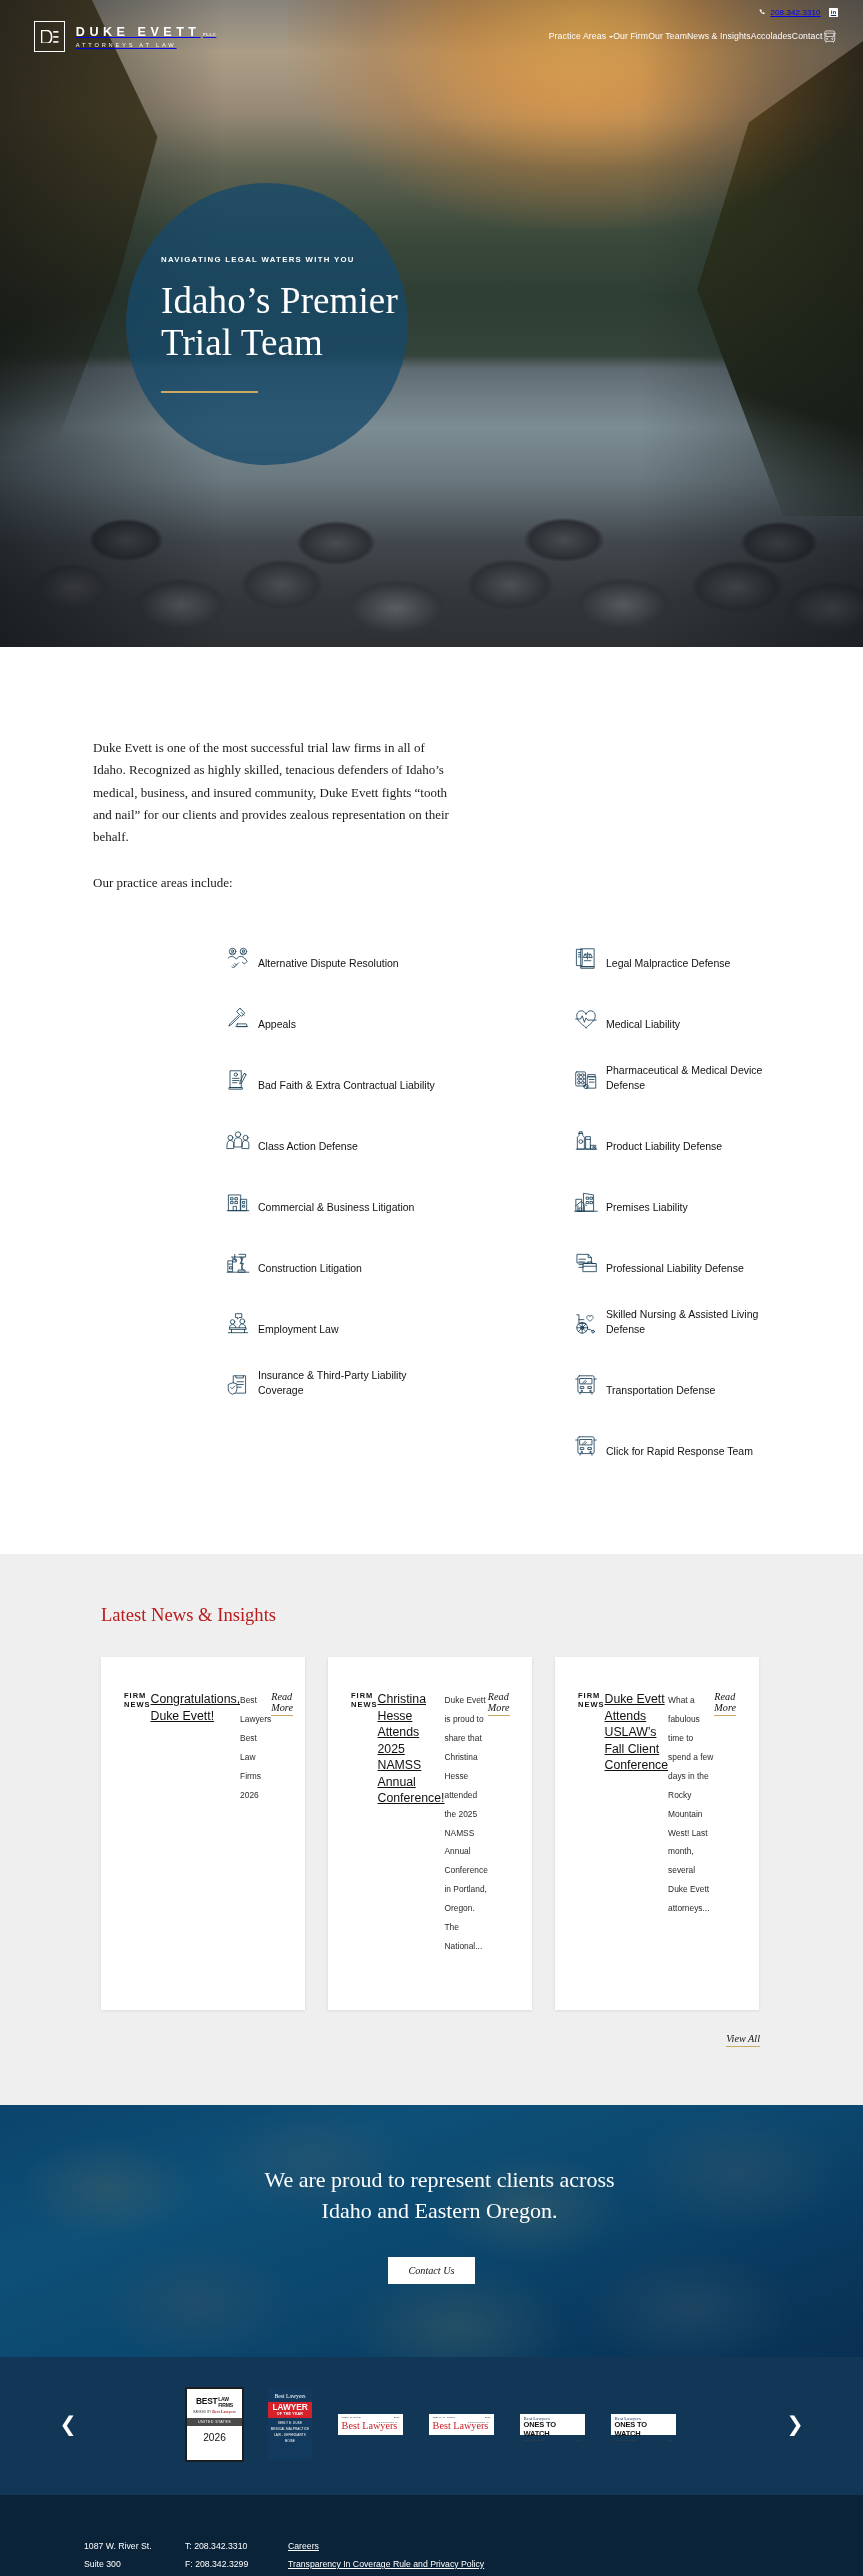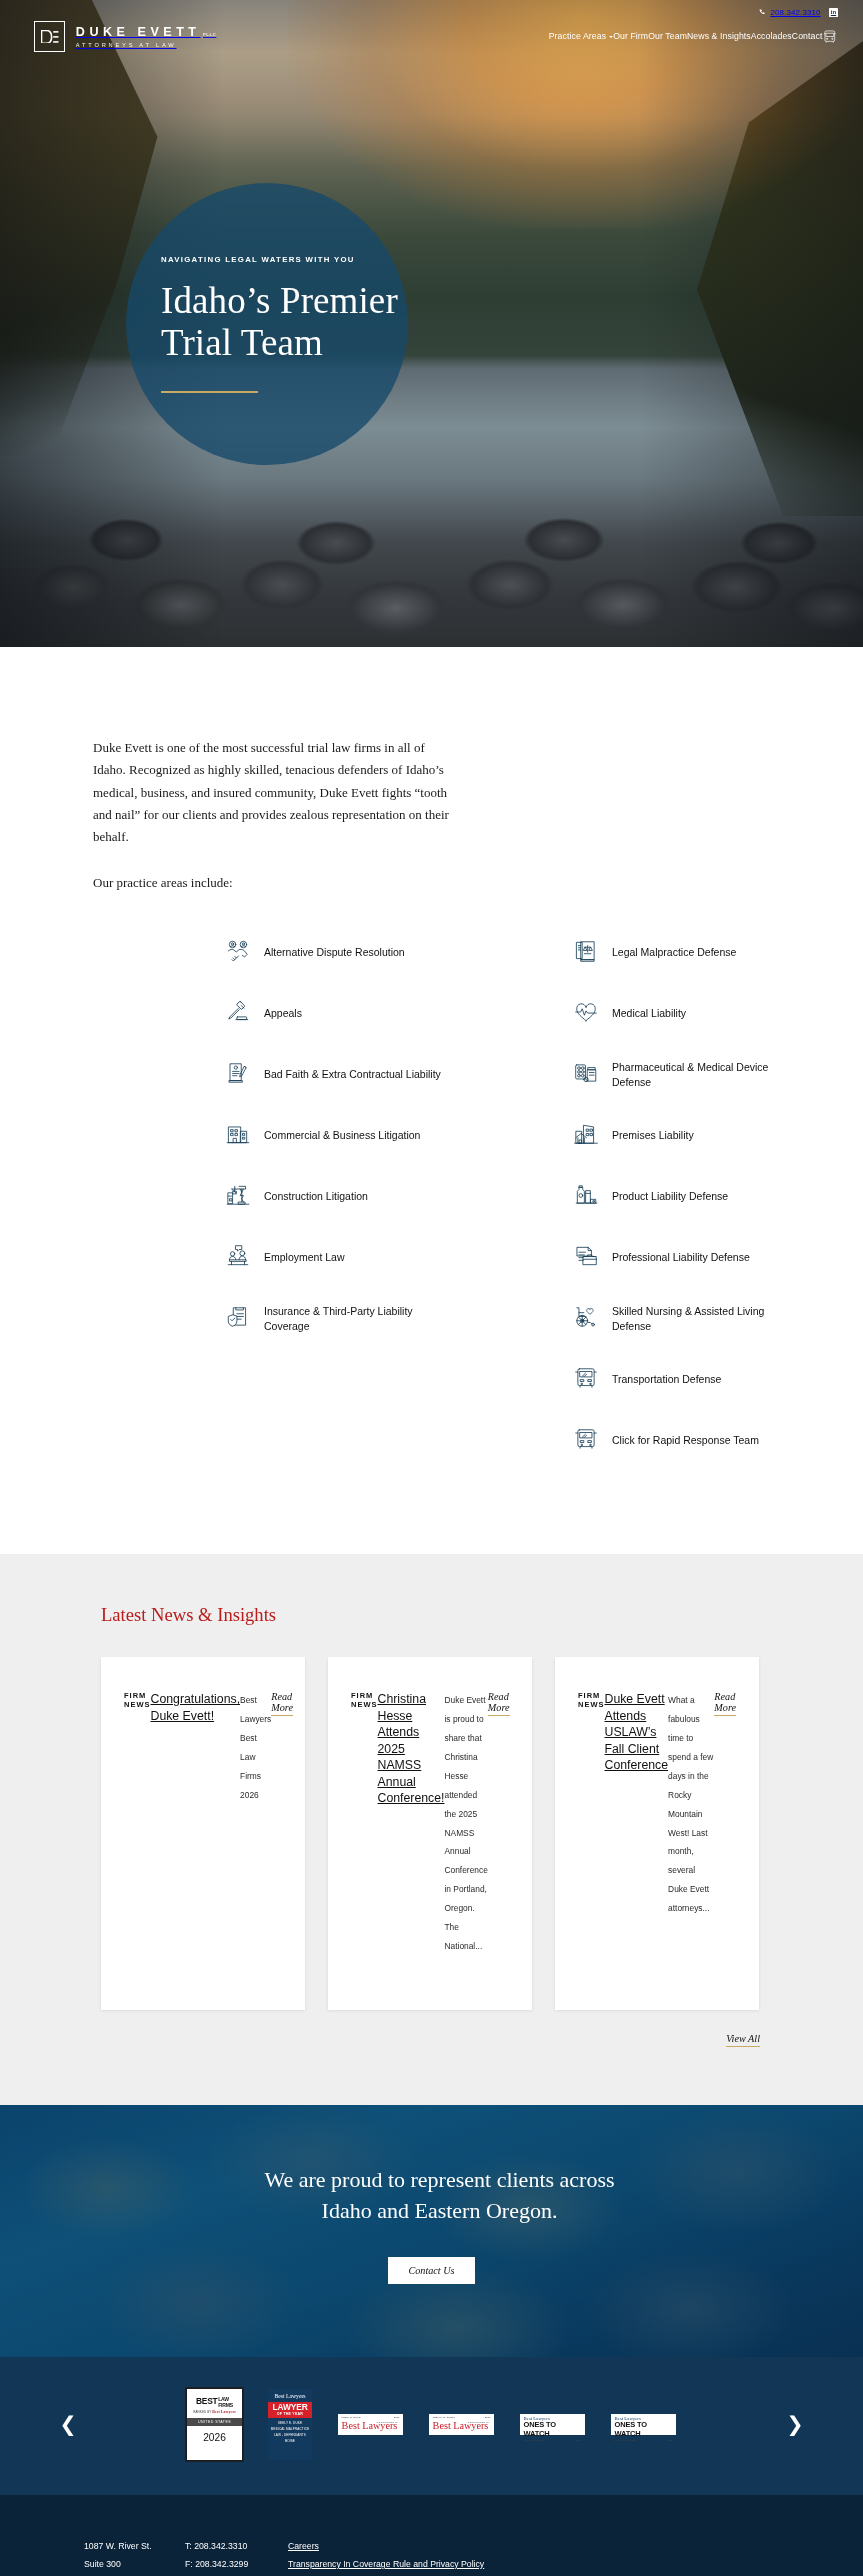--- a/index.html
+++ b/index.html
@@ -144,21 +144,21 @@
     width:360px; margin-left:18px;
     font-family:"Liberation Serif", serif; font-size:13px; line-height:1.72; color:#1a1a1a;
   }
   .intro-copy p + p { margin-top:23px; }
 
   .pa-grid {
     display:grid; grid-template-columns:264px 264px; column-gap:84px;
     margin:35px 0 0 150px;
   }
   .pa-item {
-    display:flex; align-items:center; gap:13px;
+    display:flex; align-items:flex-end; gap:7px;
     min-height:42px; margin-bottom:19px; cursor:pointer;
   }
   .pa-ico { width:26px; height:26px; flex:0 0 26px; margin-top:1.2px; }
   .pa-ico svg { display:block; width:26px; height:26px; }
   .pa-label { font-size:10.5px; line-height:1.45; color:#111; padding-top:5.4px; max-width:180px; }
 
   
   .section-news { background:#efefef; padding:50px 0 58px 0; margin-top:76px; }
   .news-head {
     font-family:"Liberation Serif", serif; font-size:18.6px; font-weight:400;
@@ -393,20 +393,33 @@
                 <path d="M8 38h24v3H8z"></path>
               <circle cx="20" cy="14" r="3"></circle>
               <path d="M14 21h12M14 25h12M14 29h8"></path>
               <path d="M36 12l3 2-8 15-4 2 1-4z"></path>
               <path d="M36 12l3 2"></path>
             </svg>
           </span>
           <span class="pa-label">Bad Faith &amp; Extra Contractual Liability</span>
         </div>
 
+        <div class="pa-item">
+          <span class="pa-ico">
+            <svg viewBox="0 0 48 48" fill="none" stroke="#123a52" stroke-width="1.5" stroke-linecap="round" stroke-linejoin="round">
+              <circle cx="24" cy="12" r="5"></circle>
+                <path d="M17 24c0-4 3.5-6 7-6s7 2 7 6v11h-14z"></path>
+              <circle cx="10" cy="18" r="4.5"></circle>
+                <path d="M4 29c0-4 3-6 6-6s6 2 6 6v9H4z"></path>
+              <circle cx="38" cy="18" r="4.5"></circle>
+                <path d="M32 29c0-4 3-6 6-6s6 2 6 6v9H32z"></path>
+            </svg>
+          </span>
+          <span class="pa-label">Class Action Defense</span>
+        </div>
 
         <div class="pa-item">
           <span class="pa-ico">
             <svg viewBox="0 0 48 48" fill="none" stroke="#123a52" stroke-width="1.5" stroke-linecap="round" stroke-linejoin="round">
               <path d="M7 11h22v29H7z"></path>
                 <path d="M29 19h11v21H29z"></path>
               <rect x="11" y="16" width="4" height="4"></rect>
                 <rect x="19" y="16" width="4" height="4"></rect>
               <rect x="11" y="23" width="4" height="4"></rect>
                 <rect x="19" y="23" width="4" height="4"></rect>
@@ -510,49 +523,49 @@
               <path d="M20 36a4 4 0 1 0 8 0 4 4 0 0 0-8 0z"></path>
                 <path d="M21.5 33.5l5 5"></path>
             </svg>
           </span>
           <span class="pa-label">Pharmaceutical &amp; Medical Device Defense</span>
         </div>
 
         <div class="pa-item">
           <span class="pa-ico">
             <svg viewBox="0 0 48 48" fill="none" stroke="#123a52" stroke-width="1.5" stroke-linecap="round" stroke-linejoin="round">
+              <path d="M12 7h5v3h-5z"></path>
+                <path d="M11 10h7v4l3 3v22H8V17l3-3z"></path>
+              <circle cx="14.5" cy="25" r="3.5"></circle>
+              <path d="M24 16h8v23h-8z"></path>
+                <path d="M24 21h8"></path>
+              <path d="M33 32h9v7h-9z"></path>
+                <circle cx="38" cy="35.5" r="1.6"></circle>
+              <path d="M6 39h38"></path>
+            </svg>
+          </span>
+          <span class="pa-label">Product Liability Defense</span>
+        </div>
+
+        <div class="pa-item">
+          <span class="pa-ico">
+            <svg viewBox="0 0 48 48" fill="none" stroke="#123a52" stroke-width="1.5" stroke-linecap="round" stroke-linejoin="round">
               <path d="M20 8l18 3v30H20z"></path>
               <rect x="25" y="15" width="4" height="4"></rect>
                 <rect x="32" y="15" width="4" height="4"></rect>
               <rect x="25" y="23" width="4" height="4"></rect>
                 <rect x="32" y="23" width="4" height="4"></rect>
               <path d="M6 19h10v22H6z"></path>
               <path d="M5 31l10-8 10 8"></path>
                 <path d="M9 31v10h12V31"></path>
               <rect x="12" y="35" width="4" height="6"></rect>
               <path d="M3 41h42"></path>
             </svg>
           </span>
           <span class="pa-label">Premises Liability</span>
-        </div>
-
-        <div class="pa-item">
-          <span class="pa-ico">
-            <svg viewBox="0 0 48 48" fill="none" stroke="#123a52" stroke-width="1.5" stroke-linecap="round" stroke-linejoin="round">
-              <path d="M12 7h5v3h-5z"></path>
-                <path d="M11 10h7v4l3 3v22H8V17l3-3z"></path>
-              <circle cx="14.5" cy="25" r="3.5"></circle>
-              <path d="M24 16h8v23h-8z"></path>
-                <path d="M24 21h8"></path>
-              <path d="M33 32h9v7h-9z"></path>
-                <circle cx="38" cy="35.5" r="1.6"></circle>
-              <path d="M6 39h38"></path>
-            </svg>
-          </span>
-          <span class="pa-label">Product Liability Defense</span>
         </div>
 
         <div class="pa-item">
           <span class="pa-ico">
             <svg viewBox="0 0 48 48" fill="none" stroke="#123a52" stroke-width="1.5" stroke-linecap="round" stroke-linejoin="round">
               <path d="M8 8h20l6 6v10H8z"></path>
                 <path d="M28 8v6h6"></path>
               <path d="M11 17h12M11 22h10M11 27h8M11 32h8"></path>
               <path d="M21 25h6v-3h8v3h6"></path>
                 <path d="M19 25h24v15H19z"></path>

